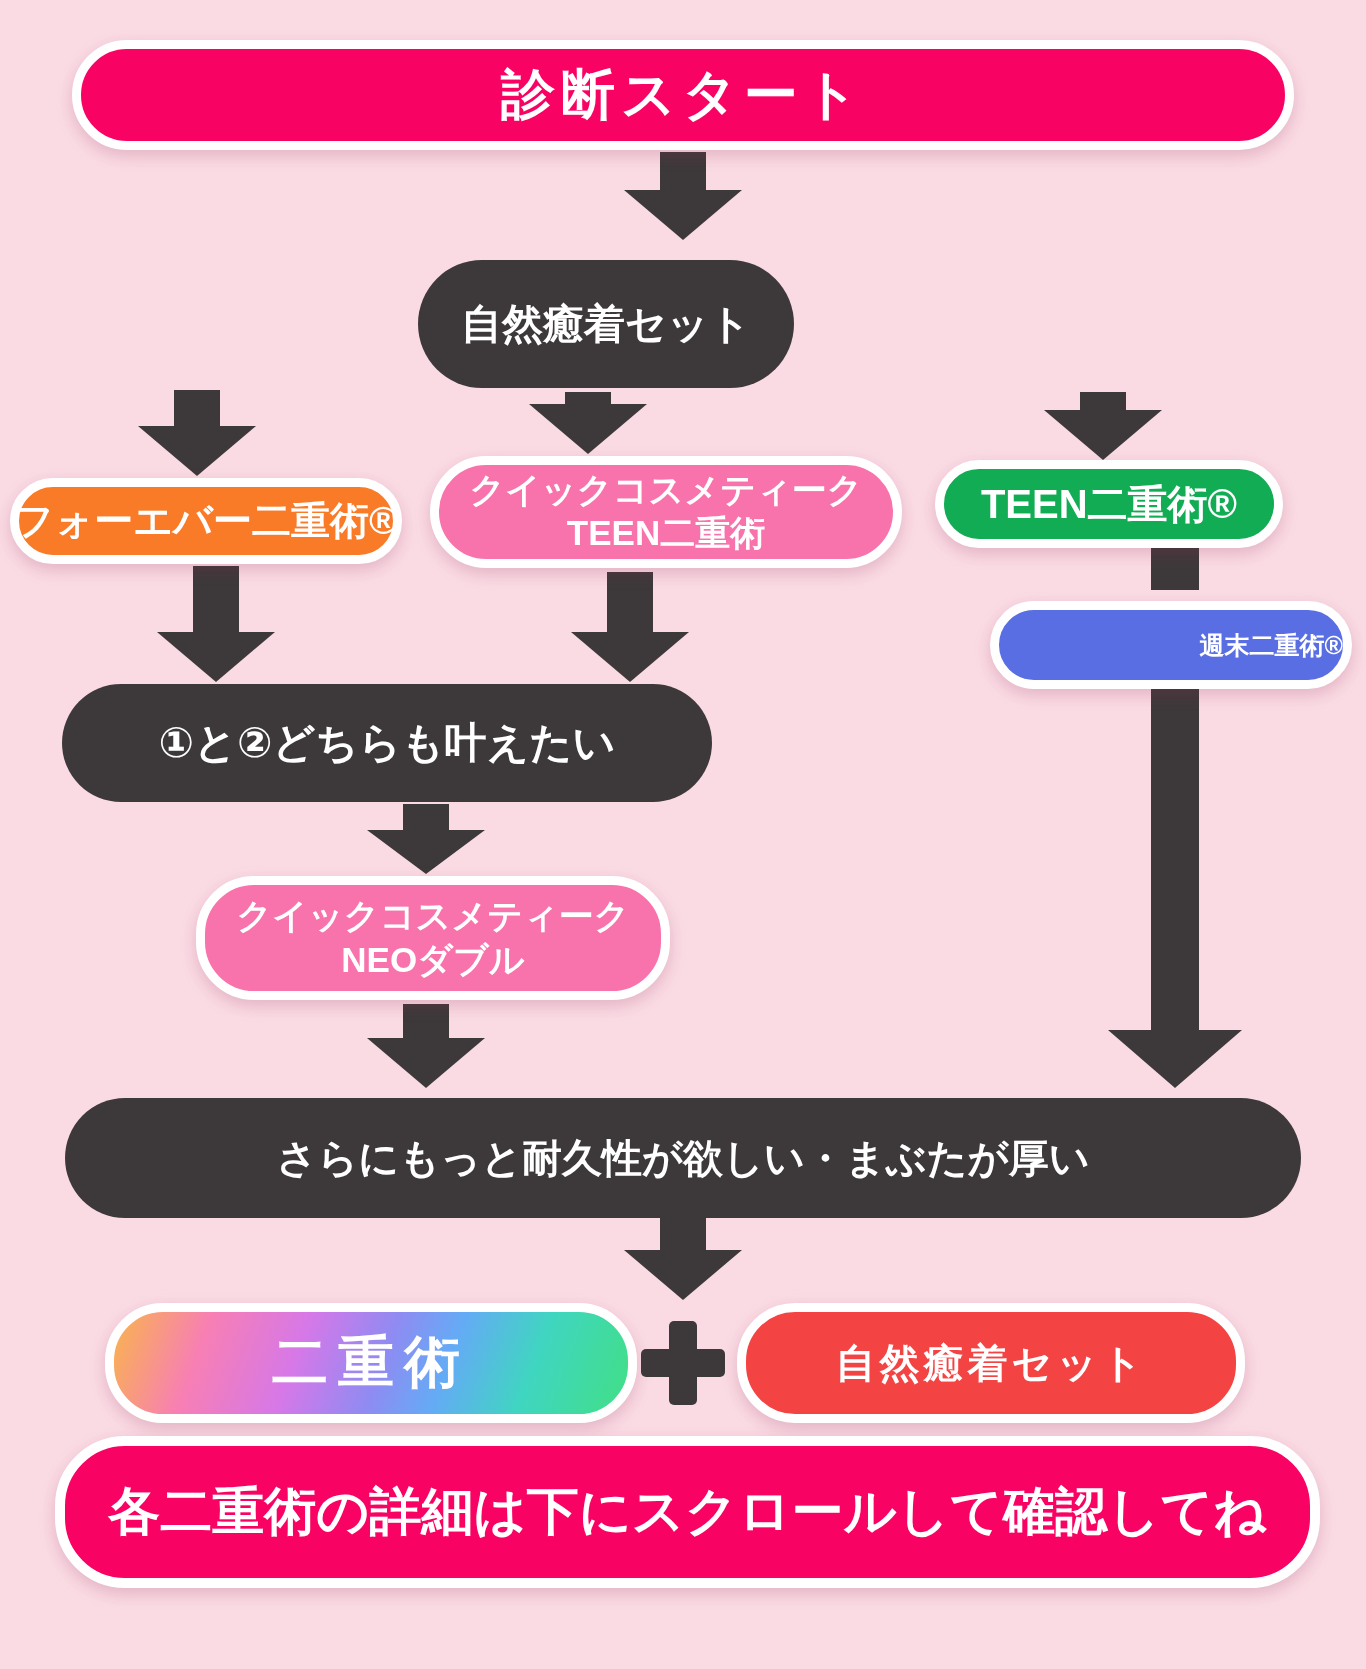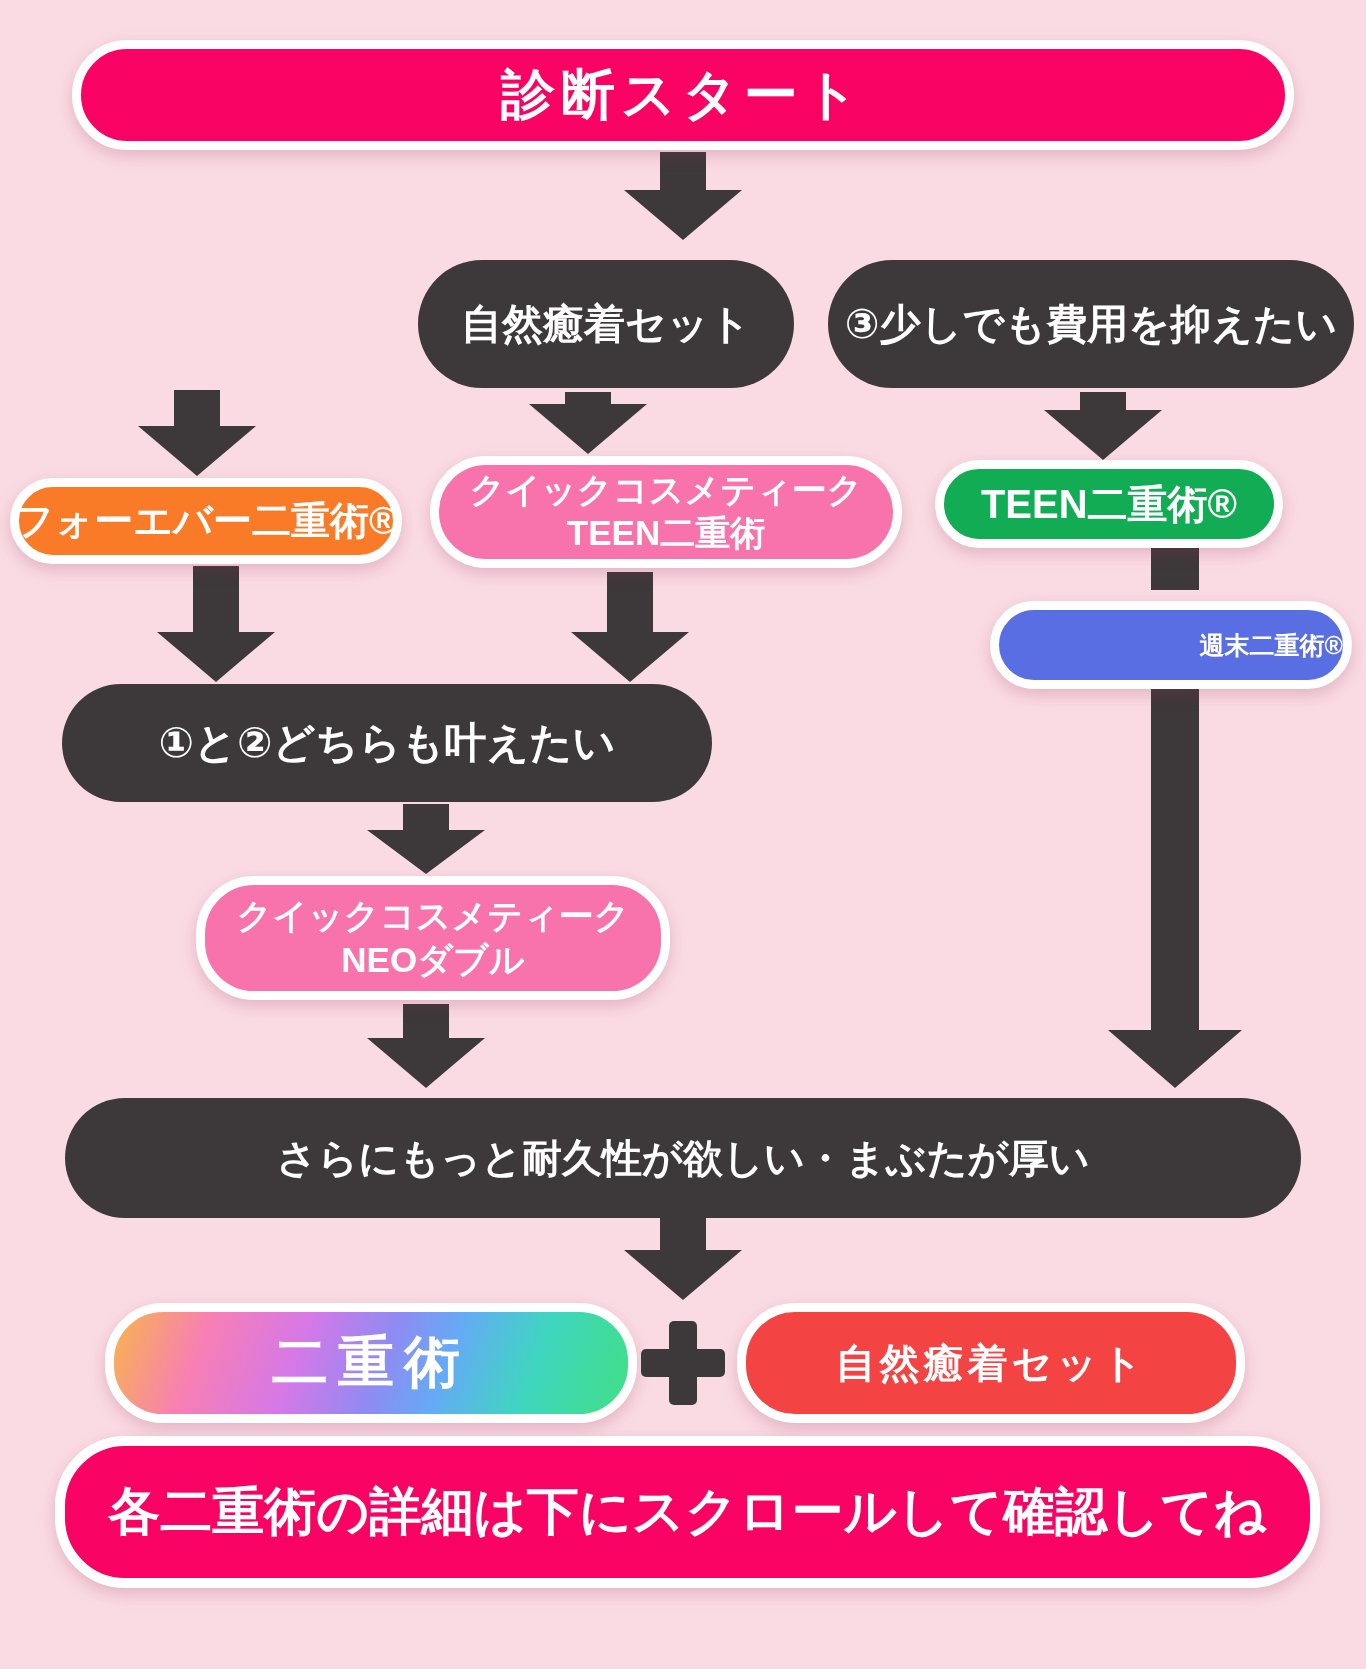--- a/index.html
+++ b/index.html
@@ -116,23 +116,20 @@
       <div class="head"></div>
     </div>
 
   <div class="node bordered" id="start">
     <span>診断スタート</span>
   </div>
 
   <div class="node dark" id="opt2">
     <span>自然癒着セット</span>
   </div>
-  <div class="node dark" id="opt3">
-    <span>③少しでも費用を抑えたい</span>
-  </div>
 
   <div class="node bordered" id="forever">
     <span>フォーエバー二重術®</span>
   </div>
   <div class="node bordered" id="neo-single">
     <span>クイックコスメティーク</span>
     <span>TEEN二重術</span>
   </div>
   <div class="node bordered" id="teen">
     <span>TEEN二重術®</span>

